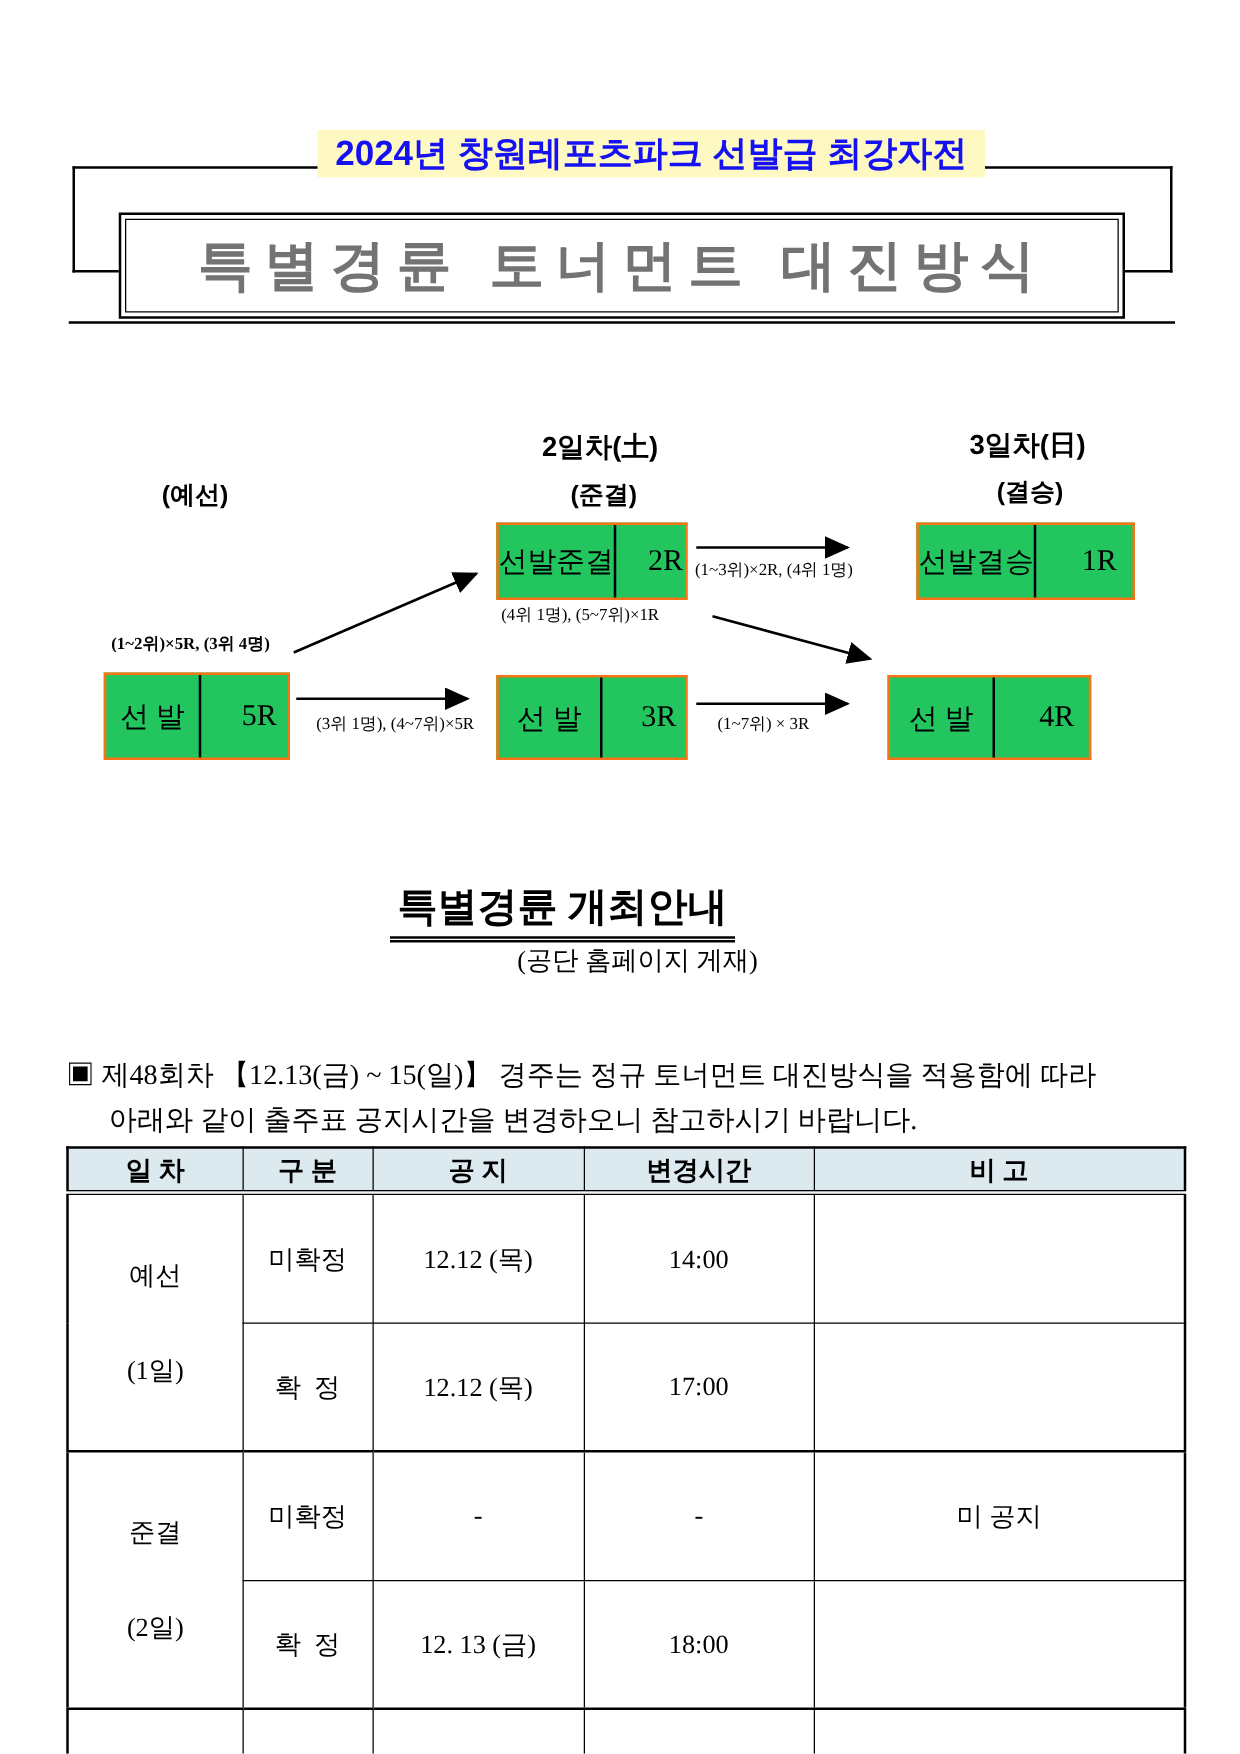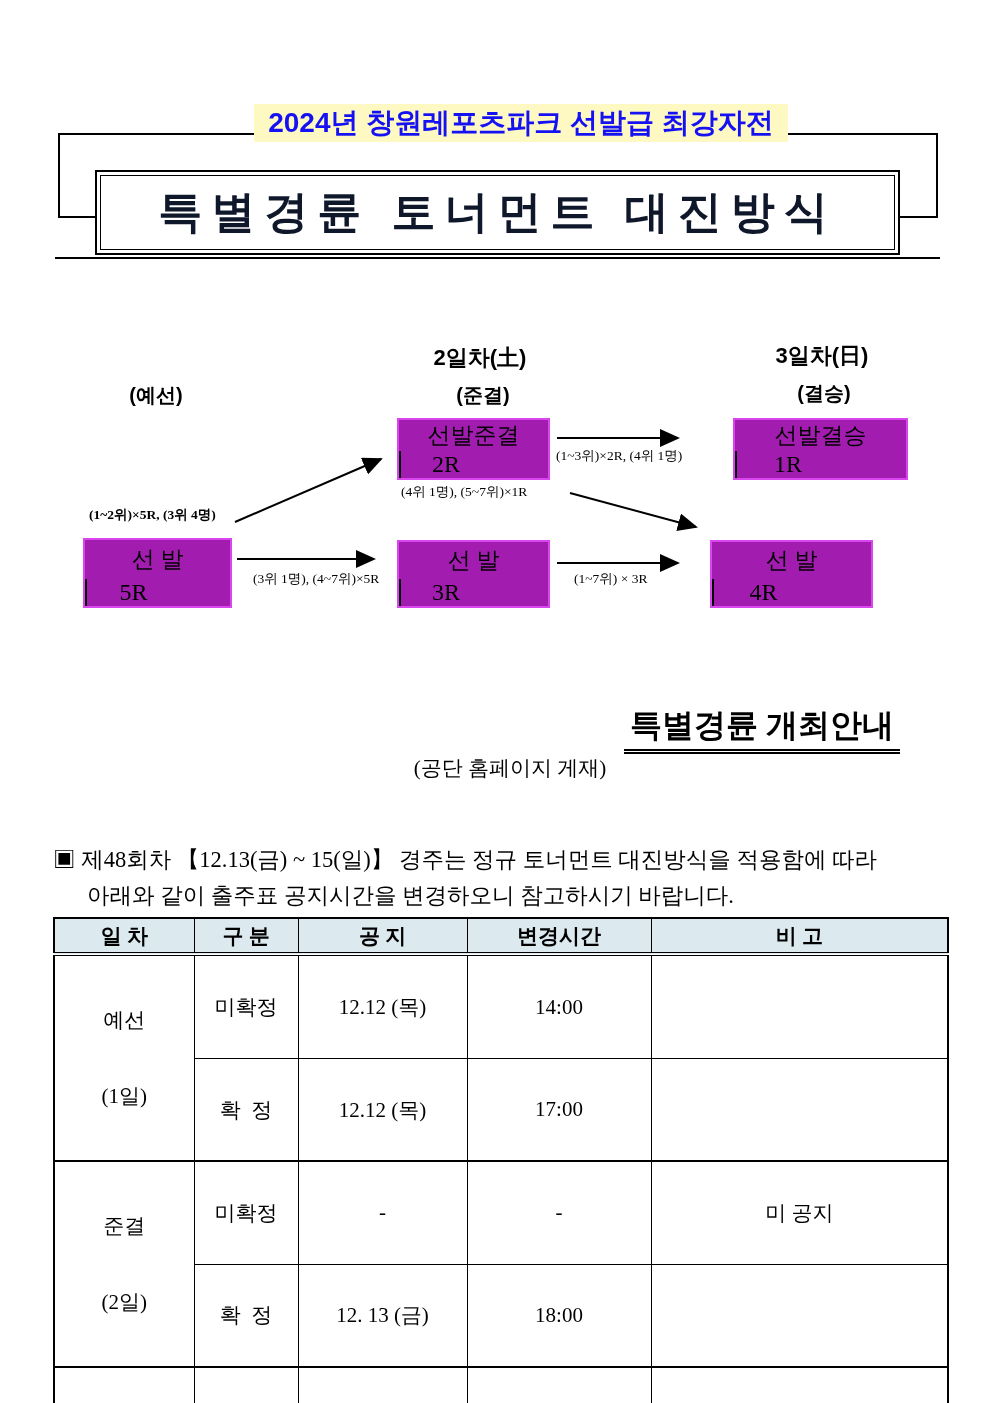--- a/index.html
+++ b/index.html
@@ -17,36 +17,36 @@
   .event-title { position:absolute; left:25px; top:104px; width:992px; text-align:center; z-index:3; }
   .event-title span { display:inline-block; background:#fef9c3; padding:0 14px;
       font-family:"Liberation Sans", sans-serif; font-weight:bold; font-size:28px;
       color:#1511f2; white-space:pre; }
 
   .title-box { position:absolute; left:95px; top:170px; width:805px; height:85px;
       background:#fff; border:2px solid #000; box-sizing:border-box; z-index:2; }
   .title-box-inner { position:absolute; top:3px; left:3px; right:3px; bottom:3px;
       border:1px solid #000; display:flex; align-items:center; justify-content:center; }
   .doc-title { font-family:"Liberation Sans", sans-serif; font-weight:bold; font-size:44px;
-      color:#0f172a; letter-spacing:9px; white-space:pre; }
+      color:#737373; letter-spacing:9px; white-space:pre; }
 
   
   .day-label { position:absolute; width:240px; text-align:center; font-weight:bold;
       font-size:22px; font-family:"Liberation Sans", sans-serif; white-space:pre; }
   #day1 { left:47px;  top:343px; }
   #day2 { left:360px; top:343px; }
   #day3 { left:702px; top:341px; }
   .day-sub { position:absolute; width:240px; text-align:center; font-weight:bold;
       font-size:20px; font-family:"Liberation Sans", sans-serif; white-space:pre; }
   #sub1 { left:36px;  top:382px; }
   #sub2 { left:363px; top:382px; }
   #sub3 { left:704px; top:380px; }
 
-  .bbox { position:absolute; border:2px solid #d946ef; box-sizing:border-box;
-      display:flex; background:#a21caf; z-index:2;flex-direction:column; }
+  .bbox { position:absolute; border:2px solid #f97316; box-sizing:border-box;
+      display:flex; background:#22c55e; z-index:2; }
   .bbox .bname { flex:1; display:flex; align-items:center; justify-content:center;
       font-size:23px; white-space:pre; }
   .bbox .bround { display:flex; align-items:center; justify-content:center;
       border-left:2px solid #000; font-size:24px;padding-left:24px; }
   #box-qual  { left:83px;  top:538px; width:149px; height:70px; }
   #box-semi  { left:397px; top:418px; width:153px; height:62px; }
   #box-d2    { left:397px; top:540px; width:153px; height:68px; }
   #box-final { left:733px; top:418px; width:175px; height:62px; }
   #box-d3    { left:710px; top:540px; width:163px; height:68px; }
   #box-qual  .bround { width:45px; }
@@ -58,21 +58,21 @@
   #bracket-arrows { position:absolute; left:0; top:0; width:992px; height:1403px; z-index:1; }
 
   .flow-label { position:absolute; font-size:13.5px; white-space:pre; z-index:2; }
   #lbl-a1 { left:89px;  top:506px;font-weight:bold; }
   #lbl-a2 { left:231px; top:570px;margin-left:22px; }
   #lbl-below-semi { left:401px; top:483px; }
   #lbl-a3 { left:556px; top:447px; }
   #lbl-a5 { left:574px; top:570px; }
 
   
-  .notice-head { position:absolute; left:0; top:704px; width:900px; text-align:right; }
+  .notice-head { position:absolute; left:0; top:704px; width:900px; text-align:center; }
   .notice-head span { display:inline-block; font-weight:bold; font-size:32px;
       border-bottom:5px double #000; padding:0 6px 1px; white-space:pre; }
   .notice-sub { position:absolute; left:0; top:754px; width:992px; text-align:center;
       font-size:21px; white-space:pre;margin-left:14px; }
 
   .para { position:absolute; left:53px; top:842px; width:900px; font-size:22.5px;
       line-height:35.5px; }
   .para .line2 { padding-left:34px; white-space:pre; }
   .para .line1 { white-space:pre; }
 

